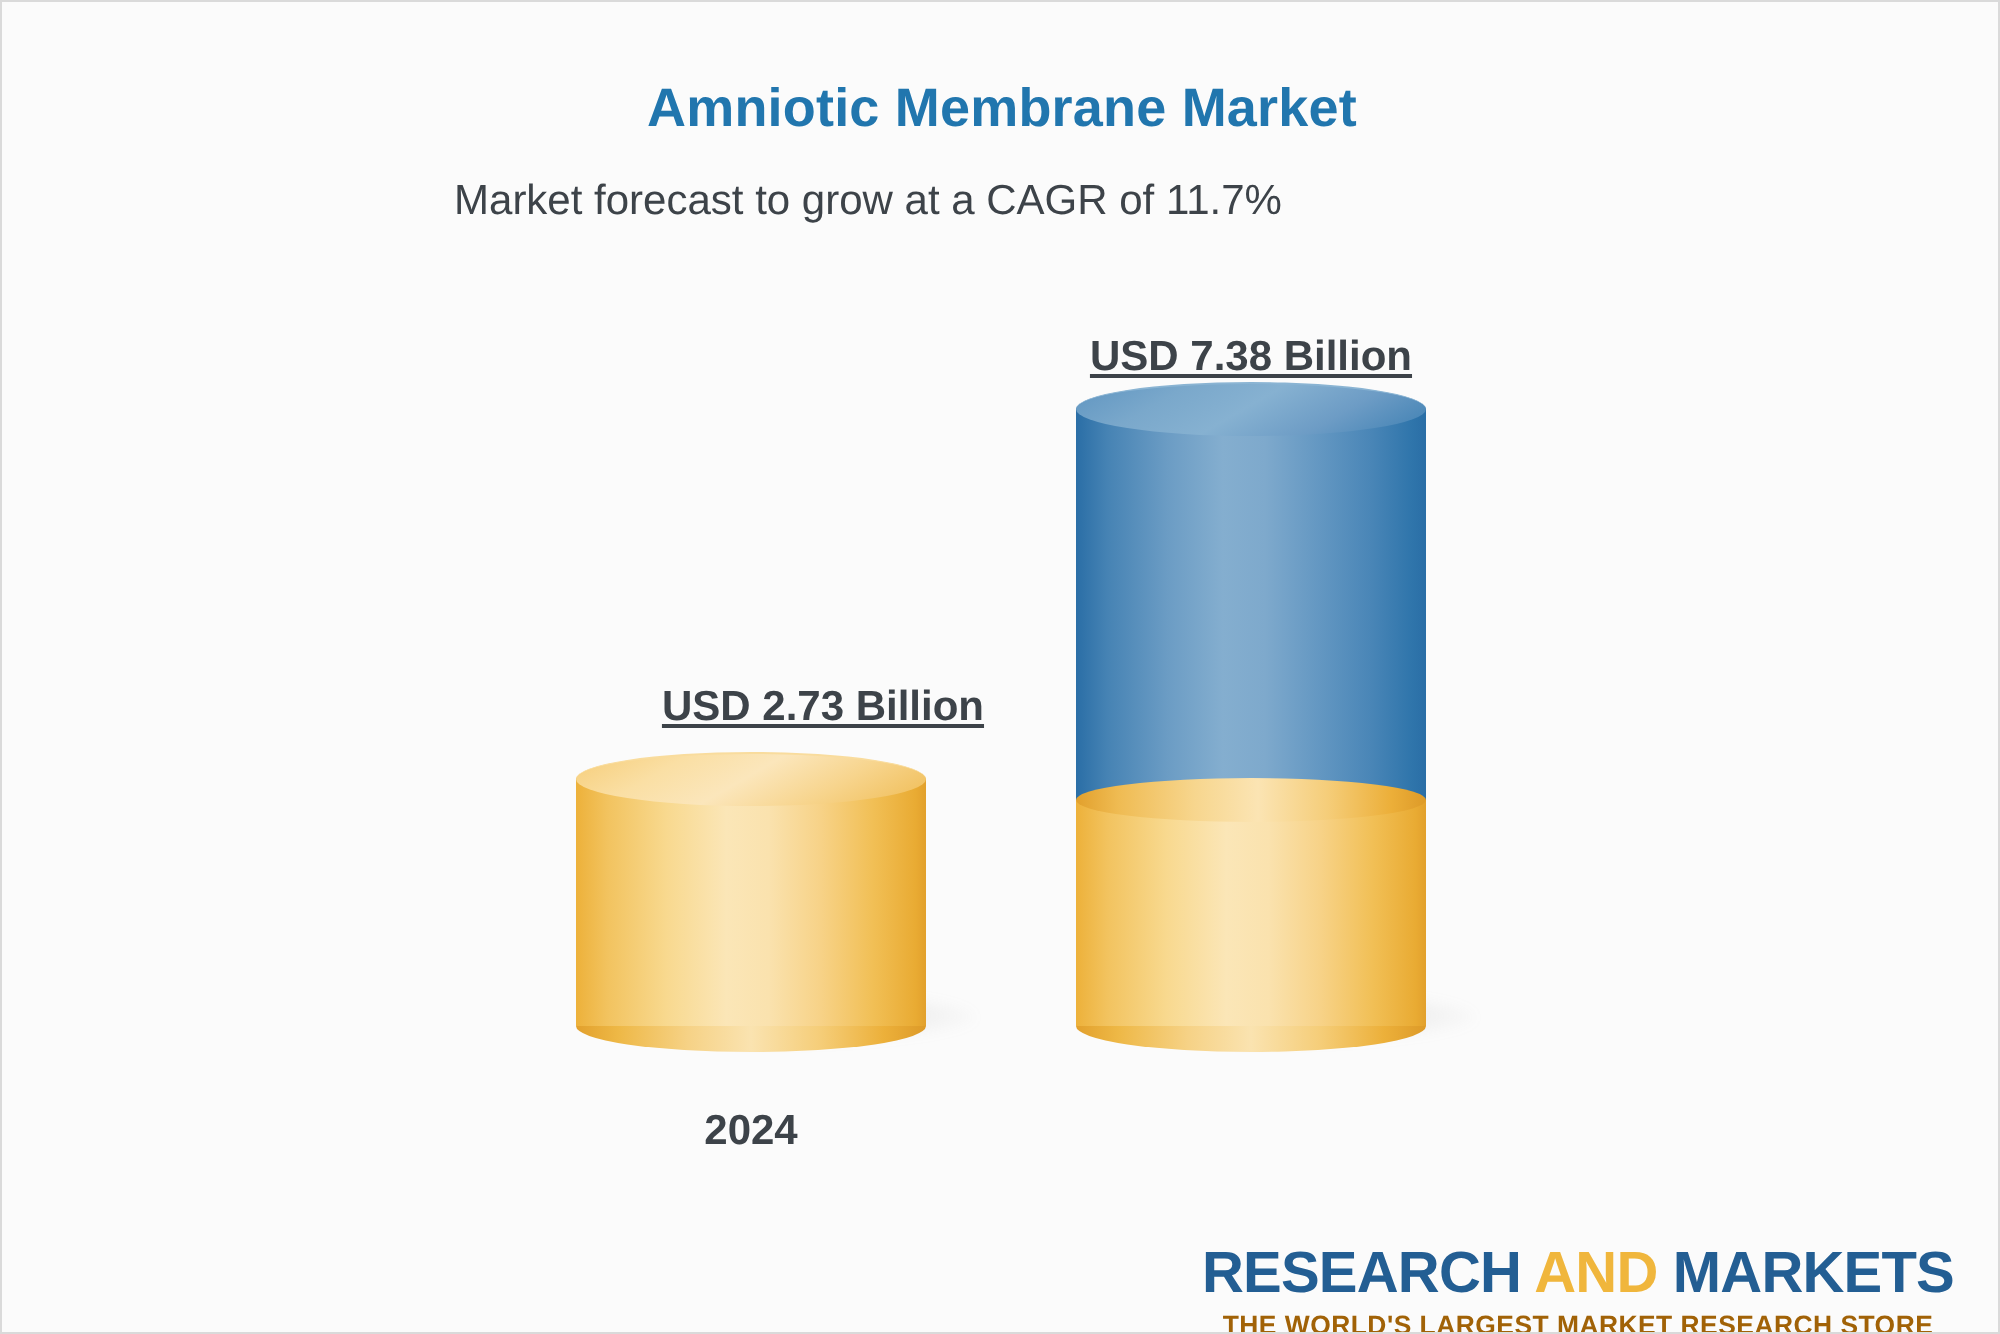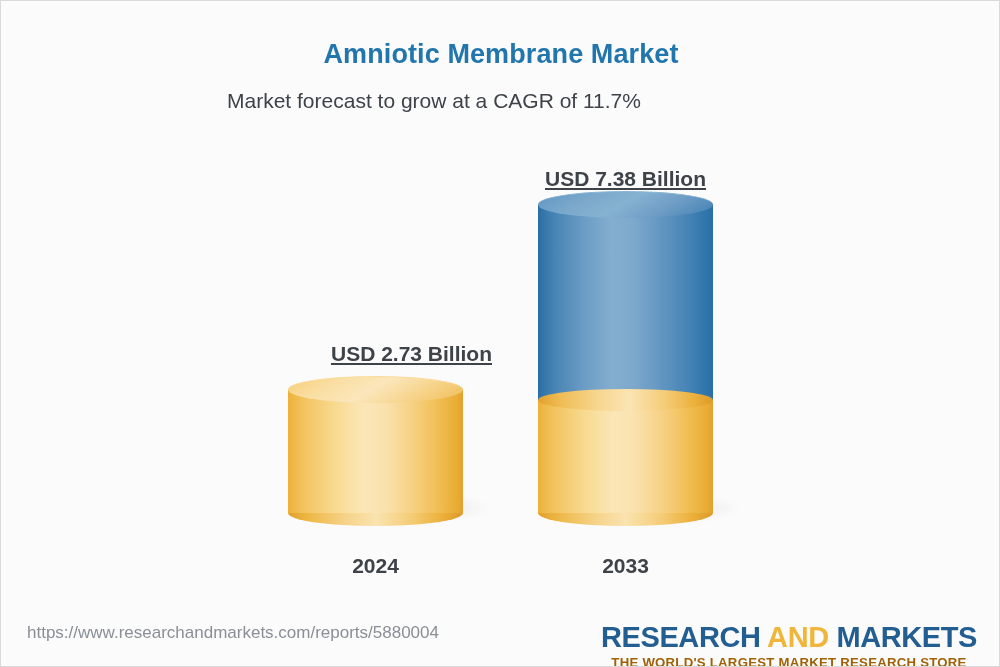--- a/index.html
+++ b/index.html
@@ -248,22 +248,20 @@
   <div class="cyl cyl-2033">
     <div class="cyl-shadow"></div>
     <div class="cyl-bottom bottom-yellow"></div>
     <div class="seg seg-yellow" style="top:195px; height:114px;"></div>
     <div class="seg seg-blue" style="top:0; height:196px;"></div>
     <div class="seam" style="top:185px;"></div>
     <div class="cyl-top top-blue"></div>
   </div>
 
   <div class="cat-label cat-2024">2024</div>
-  <div class="cat-label cat-2033">2033</div>
-
-  <div class="footer-url">https://www.researchandmarkets.com/reports/5880004</div>
+
 
   <div class="logo">
     <div class="logo-main"><span>RESEARCH </span><span class="logo-and">AND</span><span> MARKETS</span></div>
     <div class="logo-tag">THE WORLD'S LARGEST MARKET RESEARCH STORE</div>
   </div>
 
 </div>
 
 </body></html>

